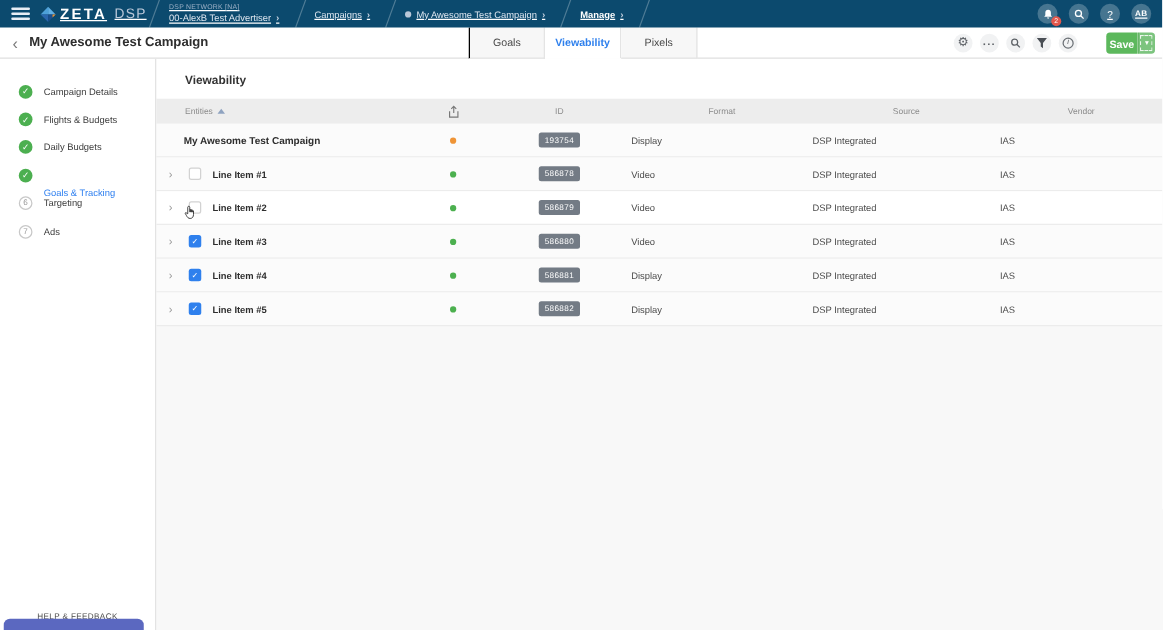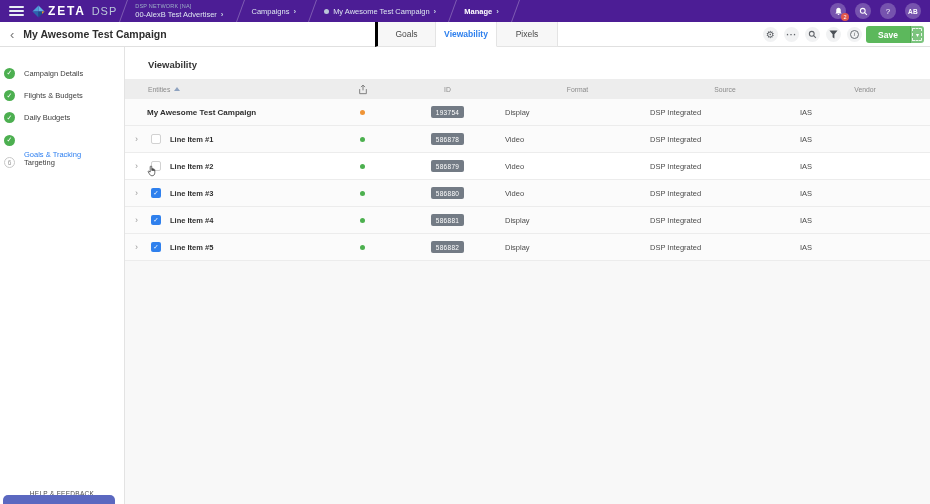--- a/index.html
+++ b/index.html
@@ -1,21 +1,21 @@
 <!DOCTYPE html>
 <html><head>
 <meta charset="utf-8">
 <style>
   * { margin:0; padding:0; box-sizing:border-box; }
   html,body { width:930px; height:504px; background:#fff; }
   body { font-family:"Liberation Sans","DejaVu Sans",sans-serif; overflow:hidden; }
   .app { position:relative; width:930px; height:504px; overflow:hidden; background:#fff; }
 
   
-  .topbar { position:absolute; top:0; left:0; right:0; height:22px; background:#4c1d95; display:flex; align-items:center; color:#fff; z-index:10; }
+  .topbar { position:absolute; top:0; left:0; right:0; height:22px; background:#0c4a6e; display:flex; align-items:center; color:#fff; z-index:10;text-decoration:underline; }
   .hamburger { width:15px; height:10px; margin:0 8px 0 9px; display:flex; flex-direction:column; justify-content:space-between; cursor:pointer; }
   .hamburger span { height:2px; background:#e8eef5; border-radius:1px; }
   .brand { display:flex; align-items:center; gap:3px; margin-right:6px; cursor:pointer; }
   .brand svg { display:block; }
   .brand-zeta { font-weight:bold; font-size:12px; letter-spacing:1.8px; color:#fff; }
   .brand-dsp { font-size:11px; color:#b9c7d8; letter-spacing:1px; margin-left:3px; }
   .crumbs { display:flex; align-items:stretch; height:100%; }
   .crumbs::after { content:""; width:1px; background:rgba(255,255,255,.28); transform:skewX(-20deg); }
   .crumb { position:relative; display:flex; flex-direction:column; justify-content:center; padding:0 16px 0 12px; cursor:pointer; }
   .crumb::before { content:""; position:absolute; left:0; top:0; bottom:0; width:1px; background:rgba(255,255,255,.28); transform:skewX(-20deg); }
@@ -30,35 +30,35 @@
   .tb-circle { width:16px; height:16px; border-radius:50%; background:rgba(255,255,255,.24); display:flex; align-items:center; justify-content:center; font-size:8px; color:#fff; position:relative; cursor:pointer; }
   .tb-circle.avatar { font-size:6.5px; font-weight:bold; letter-spacing:.2px; }
   .notif-badge { position:absolute; right:-3px; bottom:-2px; min-width:8px; height:8px; border-radius:4px; background:#e2574c; font-size:5.5px; line-height:8px; text-align:center; padding:0 1px; color:#fff; }
 
   
   .header { position:absolute; top:22px; left:0; right:0; height:25px; background:#fff; border-bottom:1px solid #e0e0e0; display:flex; align-items:center; z-index:9; }
   .back { margin:0 9px 0 10px; color:#7a7a7a; font-size:13px; line-height:13px; cursor:pointer; }
   .title { font-size:10.5px; font-weight:bold; color:#2e2e2e; }
   .tabs { position:absolute; left:375px; top:0; height:25px; display:flex; }
   .tab { width:61px; border:1px solid #e4e4e4; border-top:none; border-left:none; background:#f7f7f7; color:#4a4a4a; font-size:8.5px; display:flex; align-items:center; justify-content:center; cursor:pointer; }
-  .tab:first-child { border-left:3px solid #000000;align-items:center; }
+  .tab:first-child { border-left:1px solid #000000;align-items:center; }
   .tab.active { background:#fff; color:#2f80ed; font-weight:bold; border-bottom:1px solid #fff; }
   .header-actions { position:absolute; right:68px; top:0; height:25px; display:flex; gap:6px; align-items:center; }
   .ha-circle { width:15px; height:15px; border-radius:50%; background:#f1f2f3; display:flex; align-items:center; justify-content:center; color:#5f6368; cursor:pointer; }
   .ha-gear { font-size:10px; line-height:10px; }
   .ha-more { font-size:9px; font-weight:bold; letter-spacing:.5px; }
   .ha-info span { display:block; width:9px; height:9px; border:1px solid #6b7075; border-radius:50%; font-size:6px; line-height:7px; text-align:center; font-style:italic; color:#55595e; }
   .save-split { position:absolute; right:6px; top:4px; height:17px; display:flex; }
-  .save-main { background:#5cb85c; color:#fff; font-size:8.5px; font-weight:bold; display:flex; align-items:center; justify-content:center; width:44px; border-radius:3px 0 0 3px; cursor:pointer; }
+  .save-main { background:#5cb85c; color:#fff; font-size:8.5px; font-weight:bold; display:flex; align-items:center; justify-content:center; width:25px; border-radius:3px 0 0 3px; cursor:pointer; }
   .save-caret { width:14px; background:#7cc47e; border-radius:0 3px 3px 0; border-left:1px solid #4ea54e; display:flex; align-items:center; justify-content:center; color:#fff; font-size:6px; cursor:pointer; outline:1px dashed rgba(255,255,255,.85); outline-offset:-3px; }
 
   
   .sidebar { position:absolute; top:47px; left:0; width:125px; bottom:0; background:#fff; border-right:1px solid #e3e3e3; z-index:5; }
   .side-items { padding-top:15px; display:flex; flex-direction:column; }
-  .side-item { display:flex; align-items:center; gap:9px; padding-left:4px; height:22.4px; cursor:pointer; }
+  .side-item { display:flex; align-items:center; gap:9px; padding-left:15px; height:22.4px; cursor:pointer; }
   .step-icon { width:11px; height:11px; flex:0 0 11px; display:flex; align-items:center; justify-content:center; border-radius:50%; font-size:6.5px; color:#9a9a9a; }
   .ic-check { background:#4caf50; }
   .ic-check::before { content:"\2713"; color:#fff; font-size:7px; font-weight:bold; }
   .ic-num { border:1px solid #c8c8c8; }
   .ic-gear { color:#6a6f76; }
   .ic-gear::before { content:"\2699"; font-size:10px; }
   .side-label { font-size:7.5px; color:#3d3d3d; }
   .side-item.active .side-label { color:#2d7ff0;margin-top:28px; }
   .help { position:absolute; bottom:7px; left:0; right:0; text-align:center; font-size:6.5px; color:#4a4a4a; letter-spacing:.3px; cursor:pointer; }
   .pill { position:absolute; bottom:0; left:3px; width:112px; height:9px; background:#5b68c0; border-radius:5px 5px 0 0; cursor:pointer; }
@@ -231,20 +231,24 @@
           <span class="side-label">Daily Budgets</span>
         </div>
         <div class="side-item active">
           <span class="step-icon ic-check"></span>
           <span class="side-label">Goals &amp; Tracking</span>
         </div>
         <div class="side-item">
           <span class="step-icon ic-num">6</span>
           <span class="side-label">Targeting</span>
         </div>
+        <div class="side-item">
+          <span class="step-icon ic-num">7</span>
+          <span class="side-label">Ads</span>
+        </div>
     </div>
     <div class="help">HELP &amp; FEEDBACK</div>
     <div class="pill"></div>
   </div>
 
   <div class="main">
     <div class="section-title">Viewability</div>
 
     <div class="grid thead">
       <div class="th-entities">

